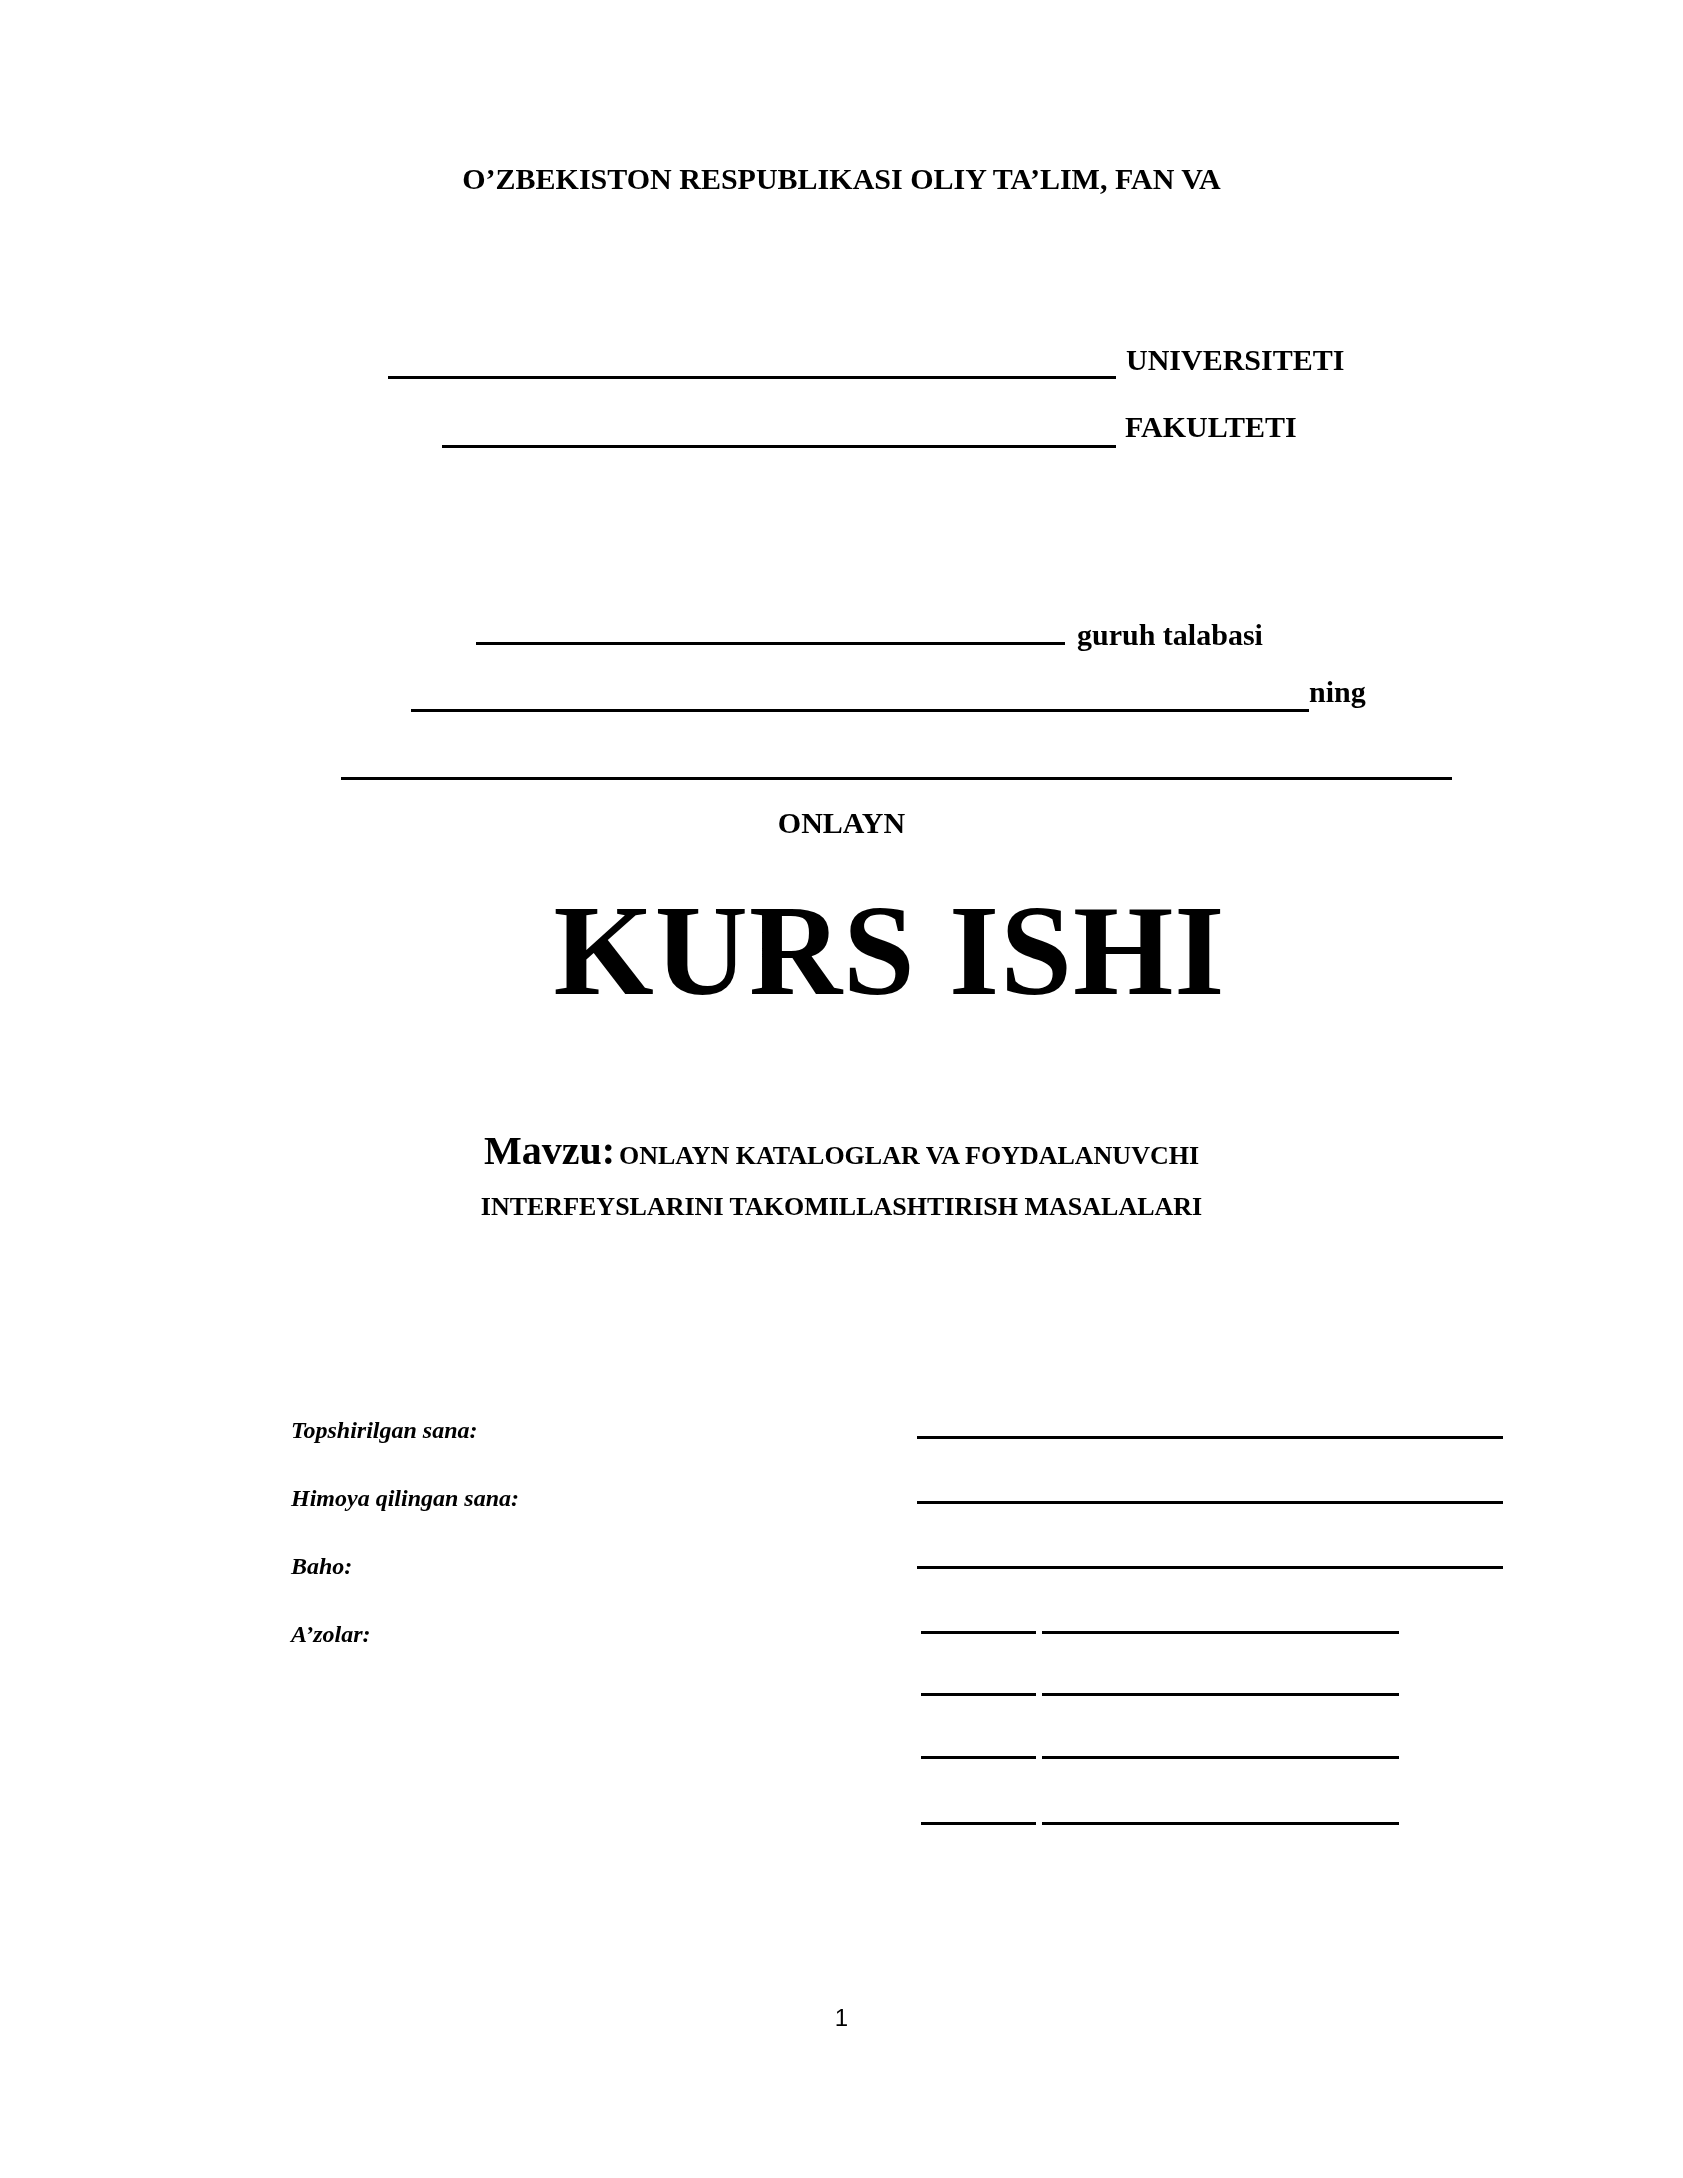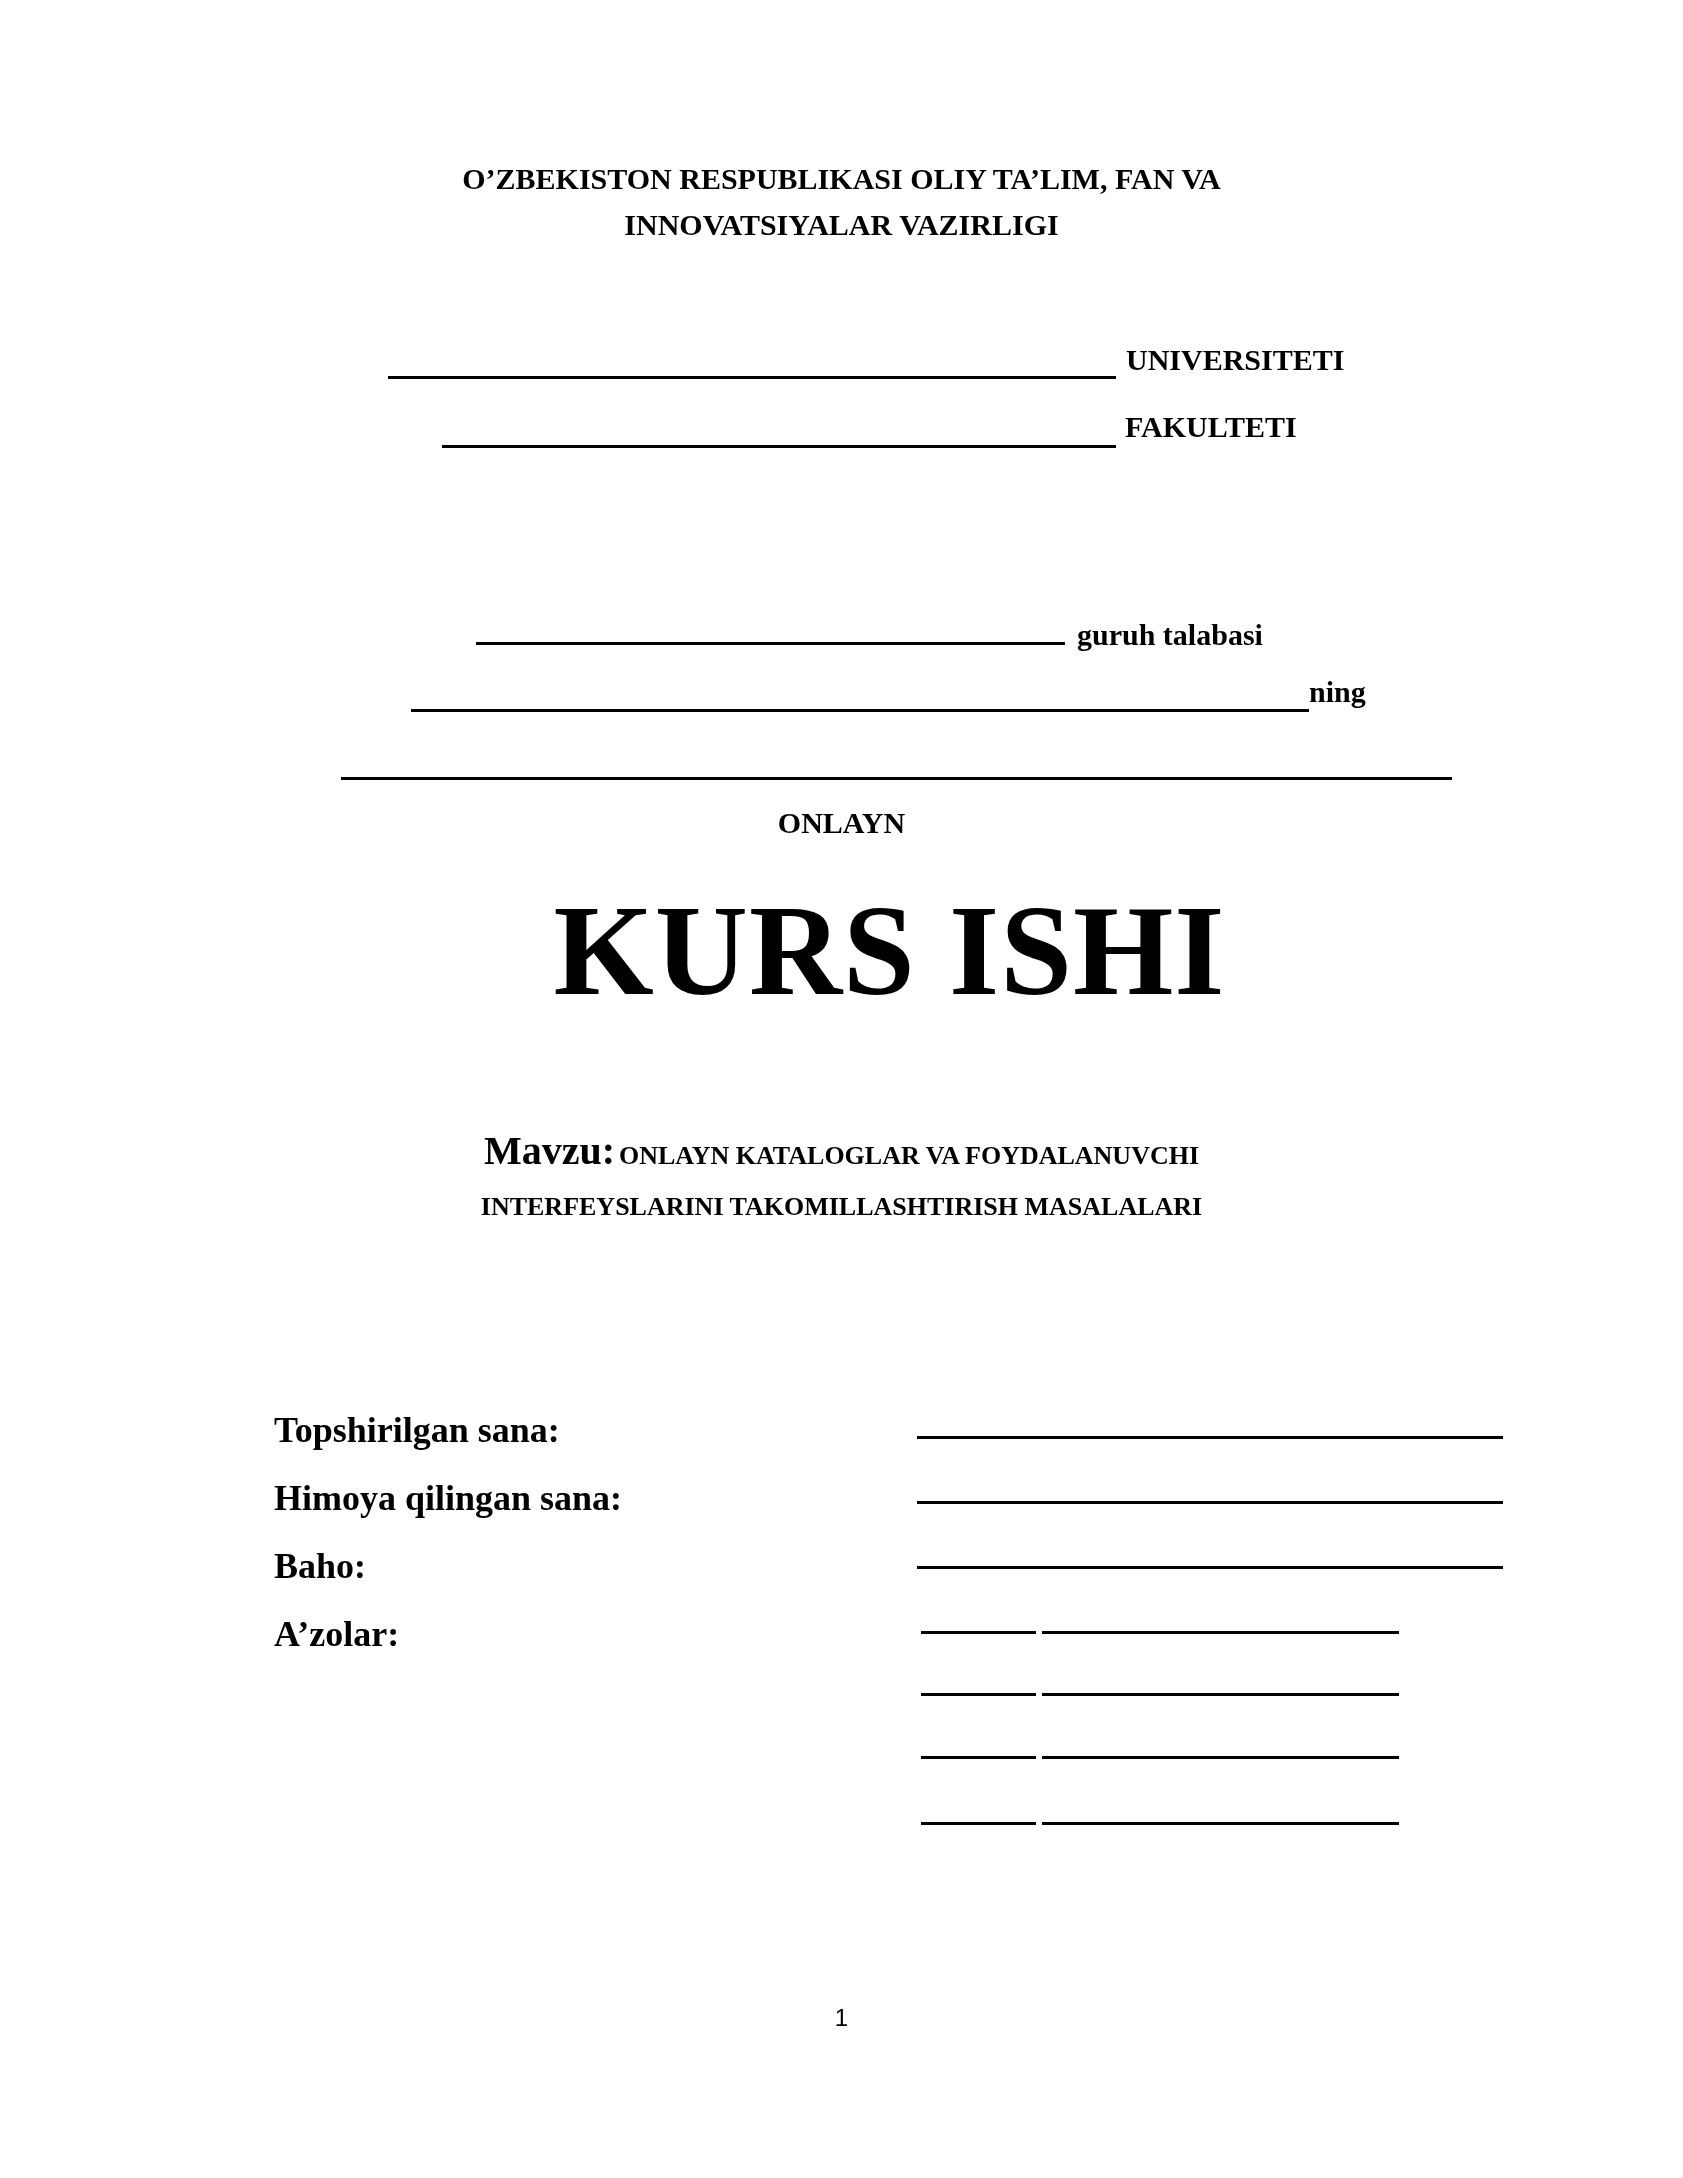--- a/index.html
+++ b/index.html
@@ -13,21 +13,20 @@
   .kurs { font-size: 129px; line-height: 129px; font-weight: bold; letter-spacing: 1px; padding-left: 48px; }
   .mavzu-label { font-size: 40px; margin-top: 8px; }
   .mavzu-text { font-size: 26px; }
   .pagenum { font-family: "Liberation Sans", sans-serif; font-size: 24px; }
 </style>
 </head>
 <body>
 
 <div class="abs center b t32" style="top:156px;">
   <div>O’ZBEKISTON RESPUBLIKASI OLIY TA’LIM, FAN VA</div>
-  <div>INNOVATSIYALAR VAZIRLIGI</div>
 </div>
 
 <div class="line" style="left:388px; top:376px; width:728px;"></div>
 <div class="abs b t32" style="left:1126px; top:337px;">UNIVERSITETI</div>
 
 <div class="line" style="left:442px; top:445px; width:674px;"></div>
 <div class="abs b t32" style="left:1125px; top:404px;">FAKULTETI</div>
 
 <div class="line" style="left:476px; top:642px; width:589px;"></div>
 <div class="abs b t32" style="left:1077px; top:603px;margin-top:9px;">guruh talabasi</div>
@@ -42,21 +41,21 @@
 <div class="abs center kurs" style="top:886px;">KURS ISHI</div>
 
 <div class="abs center b" style="top:1127px; line-height:48px;">
   <div>
     <span class="mavzu-label">Mavzu:</span>
     <span class="mavzu-text">ONLAYN KATALOGLAR VA FOYDALANUVCHI</span>
   </div>
   <div class="mavzu-text">INTERFEYSLARINI TAKOMILLASHTIRISH MASALALARI</div>
 </div>
 
-<div class="abs b" style="left:274px; top:1396px; font-size:36px; line-height:68px;">
+<div class="abs b" style="left:291px; top:1396px; font-size:24px; line-height:68px;font-style:italic;">
   <div>Topshirilgan sana:</div>
   <div>Himoya qilingan sana:</div>
   <div>Baho:</div>
   <div>A’zolar:</div>
 </div>
 
 <div class="line" style="left:917px; top:1436px; width:586px;"></div>
 <div class="line" style="left:917px; top:1501px; width:586px;"></div>
 <div class="line" style="left:917px; top:1566px; width:586px;"></div>
 

